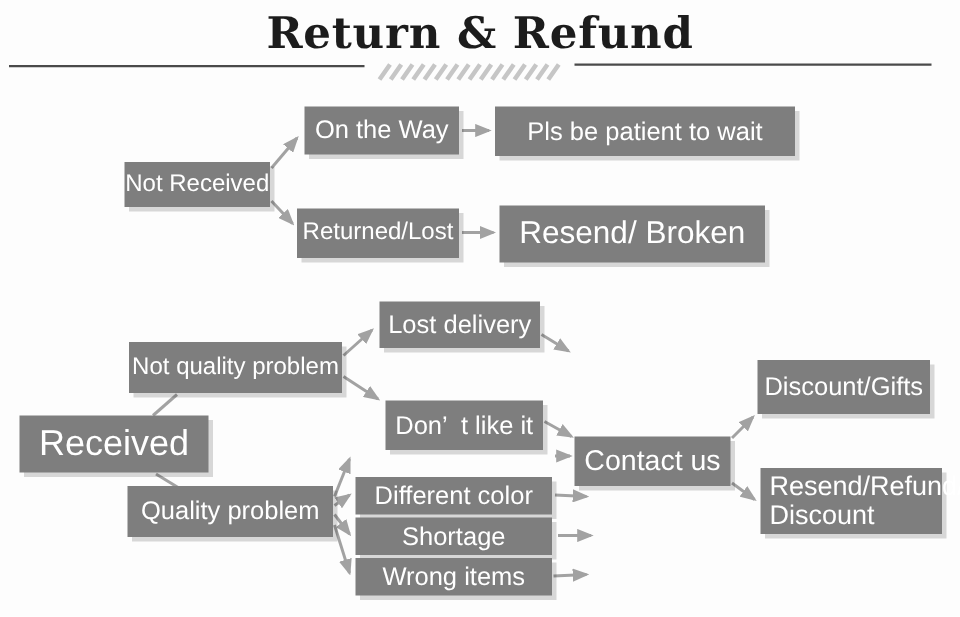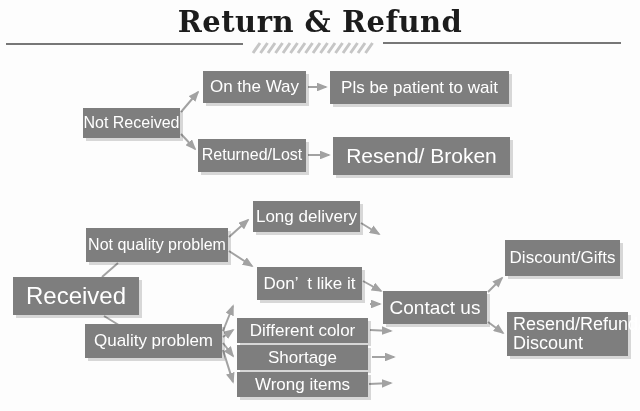--- a/index.html
+++ b/index.html
@@ -91,27 +91,27 @@
       <line x1="372" y1="357" x2="394" y2="357" marker-end="url(#ah)"></line>
       <line x1="369" y1="384" x2="391" y2="383" marker-end="url(#ah)"></line>
 
       <line x1="488" y1="292" x2="502" y2="278" marker-end="url(#ah)"></line>
       <line x1="488" y1="322" x2="503" y2="333" marker-end="url(#ah)"></line>
     </g>
   </svg>
 
   <div class="node" style="left:83px;top:108px;width:97px;height:30px;font-size:16px">Not Received</div>
   <div class="node" style="left:203px;top:71px;width:103px;height:32px;font-size:17px">On the Way</div>
-  <div class="node" style="left:330px;top:71px;width:179px;height:33px;font-size:17px">Pls be patient to wait</div>
+  <div class="node" style="left:330px;top:71px;width:200px;height:33px;font-size:17px">Pls be patient to wait</div>
   <div class="node" style="left:198px;top:139px;width:108px;height:33px;font-size:16px">Returned/Lost</div>
   <div class="node" style="left:333px;top:137px;width:177px;height:38px;font-size:21px">Resend/ Broken</div>
 
   <div class="node" style="left:13px;top:277px;width:126px;height:38px;font-size:24px">Received</div>
   <div class="node" style="left:86px;top:228px;width:142px;height:34px;font-size:16px">Not quality problem</div>
-  <div class="node" style="left:253px;top:201px;width:107px;height:31px;font-size:17px">Long delivery</div>
+  <div class="node" style="left:253px;top:201px;width:107px;height:31px;font-size:17px">Lost delivery</div>
   <div class="node" style="left:257px;top:267px;width:105px;height:33px;font-size:17px">Don’  t like it</div>
   <div class="node" style="left:85px;top:324px;width:137px;height:34px;font-size:17px">Quality problem</div>
 
   <div class="node" style="left:237px;top:318px;width:131px;height:25px;font-size:17px">Different color</div>
   <div class="node" style="left:237px;top:345px;width:131px;height:25px;font-size:17px">Shortage</div>
   <div class="node" style="left:237px;top:372px;width:131px;height:25px;font-size:17px">Wrong items</div>
 
   <div class="node" style="left:383px;top:291px;width:104px;height:33px;font-size:19px">Contact us</div>
   <div class="node" style="left:505px;top:240px;width:115px;height:36px;font-size:17px">Discount/Gifts</div>
   <div class="node left-align" style="left:507px;top:312px;width:115px;height:44px;font-size:18px">Resend/Refund/

